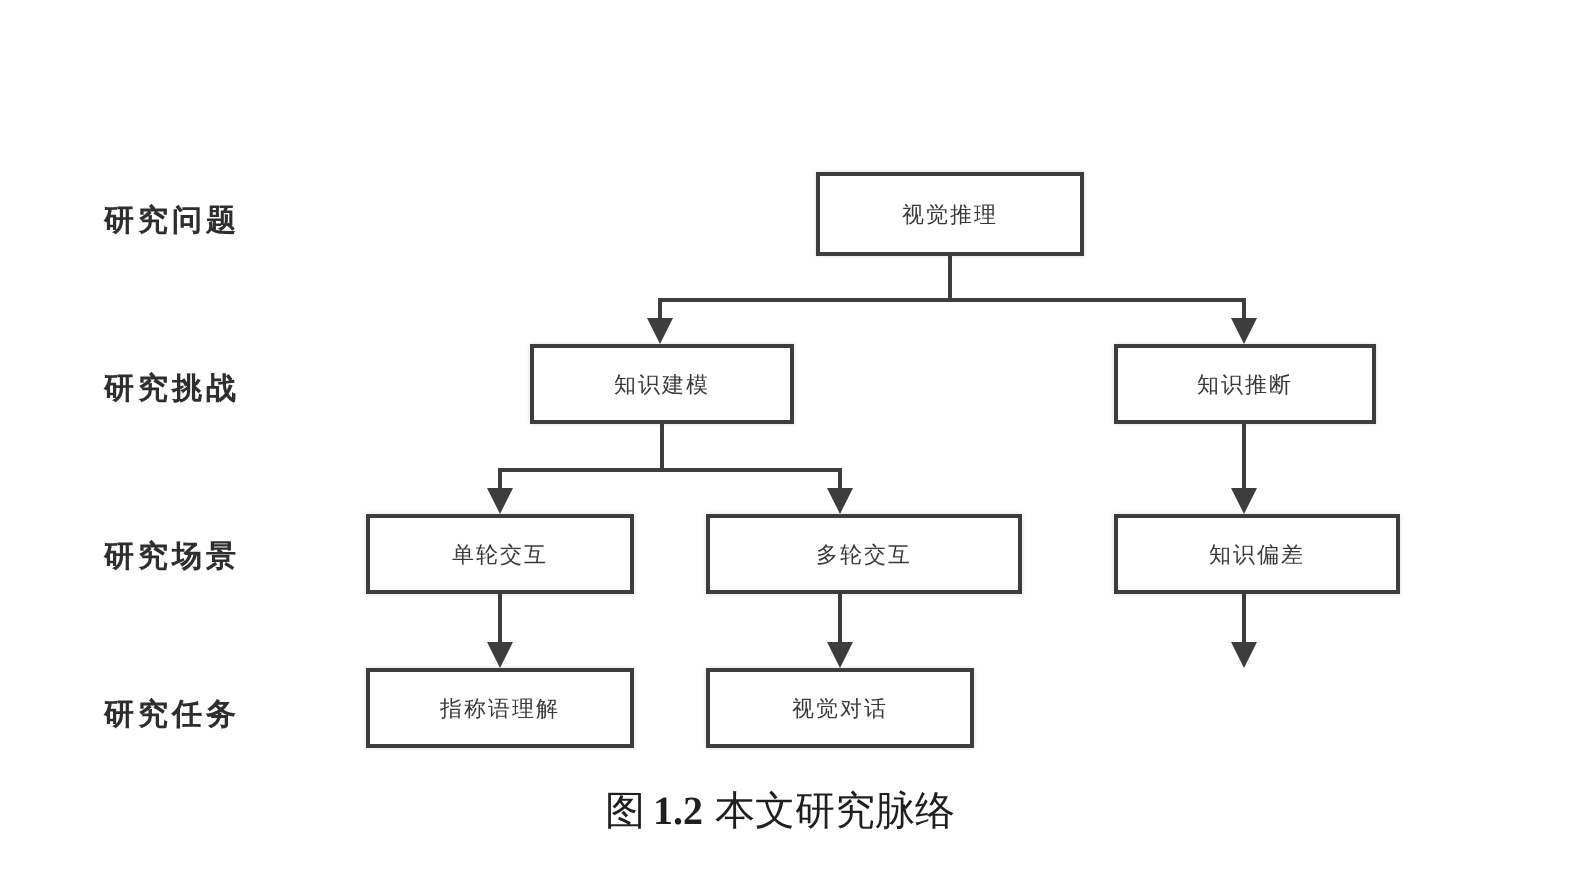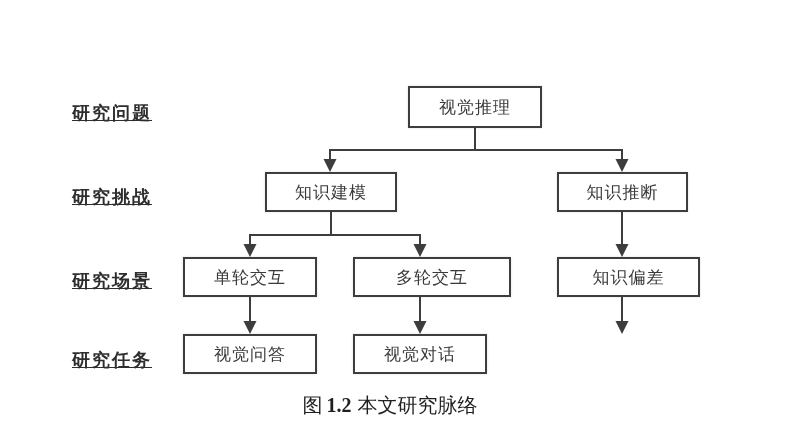--- a/index.html
+++ b/index.html
@@ -20,29 +20,29 @@
     font-family:"Liberation Sans", sans-serif;
   }
   .connectors{position:absolute;left:0;top:0;width:798px;height:440px;}
   .connectors path{stroke:var(--line);stroke-width:2;fill:none;}
   .connectors polygon{fill:var(--line);stroke:none;}
   .node{
     position:absolute;
     border:2px solid var(--box-border);
     background:var(--background);
     display:flex;align-items:center;justify-content:center;
-    font-size:17px;color:var(--box-text);
+    font-size:11px;color:var(--box-text);
     letter-spacing:1px;
     box-shadow:0 0 2px rgba(60,60,60,0.18);
   }
   .row-label{
-    position:absolute;left:72px;height:18px;
+    position:absolute;left:52px;height:18px;
     font-family:"Liberation Serif", serif;
-    font-weight:bold;font-size:18px;letter-spacing:2px;
-    color:var(--label-text);white-space:nowrap;text-decoration:underline;
+    font-weight:bold;font-size:15px;letter-spacing:2px;
+    color:var(--label-text);white-space:nowrap;
   }
   .caption{
     position:absolute;left:240px;top:392px;width:300px;
     text-align:center;
     font-family:"Liberation Serif", serif;
     font-size:20px;color:var(--caption-text);white-space:nowrap;
   }
   .caption .num{font-weight:bold;margin:0 6px 0 4px;}
 </style>
 </head>
@@ -86,20 +86,20 @@
 
   <div class="node" style="left:408px;top:86px;width:134px;height:42px">视觉推理</div>
 
   <div class="node" style="left:265px;top:172px;width:132px;height:40px">知识建模</div>
   <div class="node" style="left:557px;top:172px;width:131px;height:40px">知识推断</div>
 
   <div class="node" style="left:183px;top:257px;width:134px;height:40px">单轮交互</div>
   <div class="node" style="left:353px;top:257px;width:158px;height:40px">多轮交互</div>
   <div class="node" style="left:557px;top:257px;width:143px;height:40px">知识偏差</div>
 
-  <div class="node" style="left:183px;top:334px;width:134px;height:40px">视觉问答</div>
+  <div class="node" style="left:183px;top:334px;width:134px;height:40px">指称语理解</div>
   <div class="node" style="left:353px;top:334px;width:134px;height:40px">视觉对话</div>
 
   <div class="caption">
     <span>图</span><span class="num">1.2</span><span>本文研究脉络</span>
   </div>
 
 </div>
 
 </body></html>

